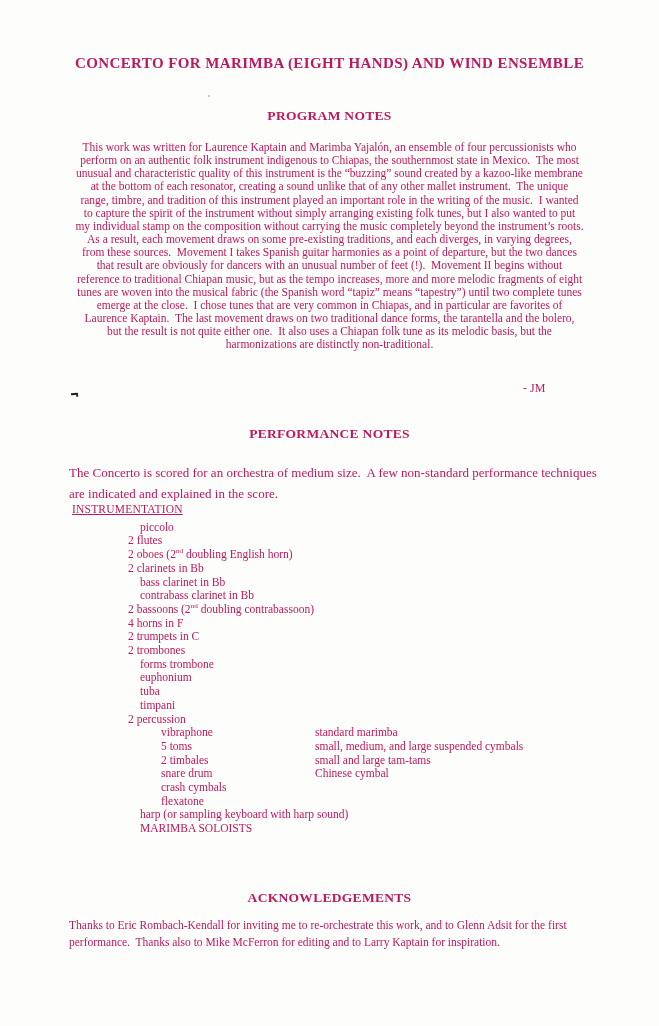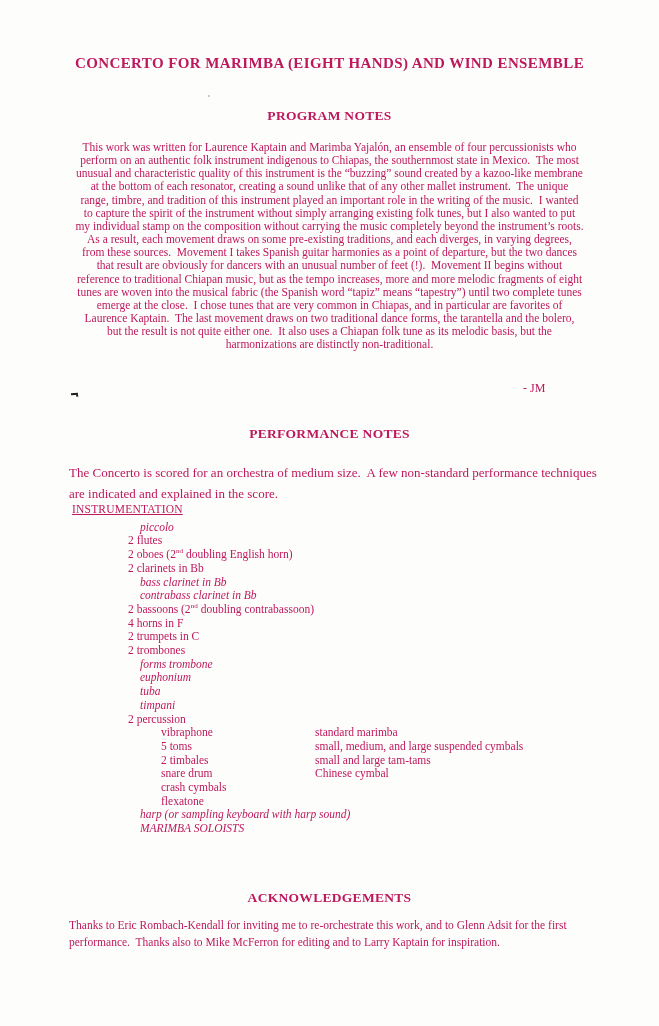--- a/index.html
+++ b/index.html
@@ -52,21 +52,21 @@
     font-size: 13px; line-height: 21px; white-space: pre-wrap; margin-top: 8px;
   }
   .instr-block {
     position: absolute; left: 0; top: 503px; width: 659px;
     font-size: 11.5px; line-height: 13.7px;
   }
   .instr-heading-row { margin-left: 72px; margin-bottom: 4px; }
   .instr-heading { text-decoration: underline; letter-spacing: 0.2px; white-space: pre; }
   .instr-row { position: relative; white-space: pre; }
   .instr-row .left.num   { margin-left: 128px; }
-  .instr-row .left.plain { margin-left: 140px; font-style: italic; }
+  .instr-row .left.plain { margin-left: 140px; }
   .instr-row .left.sub   { margin-left: 161px; }
   .instr-row .right { position: absolute; left: 315px; top: 0; white-space: pre; }
   sup { font-size: 0.62em; line-height: 0; }
   .ack-body {
     position: absolute; left: 69px; top: 917px; width: 537px;
     font-size: 11.5px; line-height: 17.4px; white-space: pre-wrap;
   }
 </style>
 </head>
 <body>

